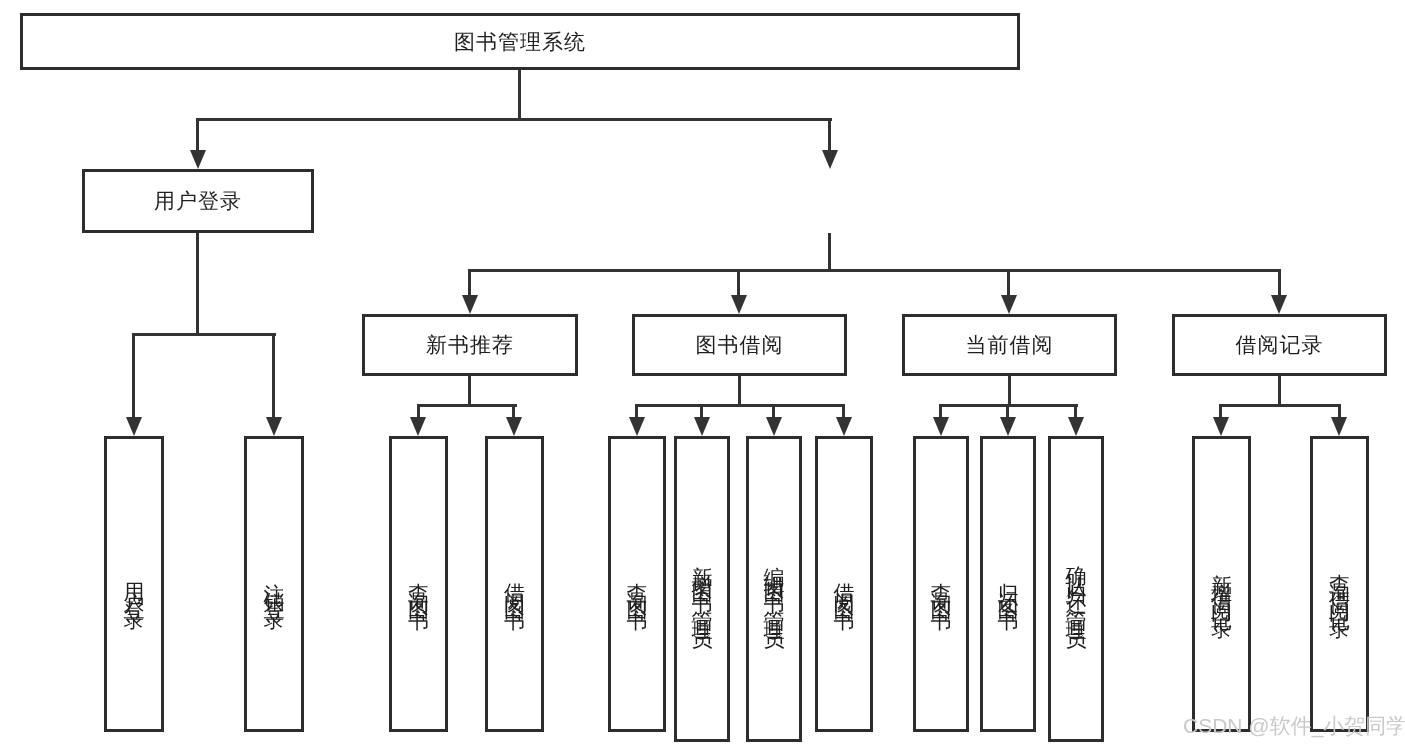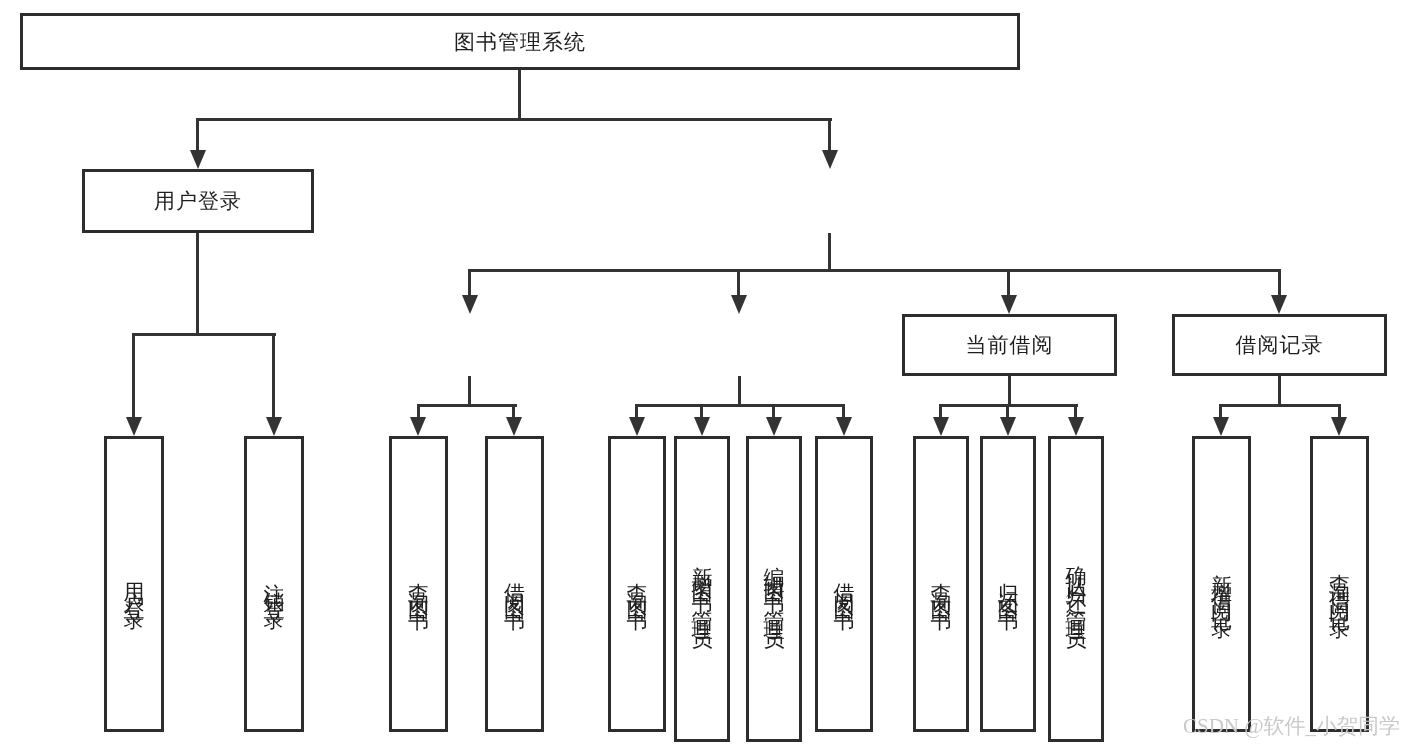--- a/index.html
+++ b/index.html
@@ -7,21 +7,21 @@
     --border:#2d2d2d;
     --fill:#ffffff;
     --text:#1f1f1f;
     --watermark:#c9c9c9;
     --bg:#ffffff;
   }
   html,body{margin:0;padding:0;background:var(--bg);}
   .canvas{
     position:relative;width:1405px;height:747px;overflow:hidden;
     background:var(--bg);
-    font-family:Liberation Serif, serif;
+    font-family:Liberation Sans, sans-serif;
     color:var(--text);
     border-radius:31px;
   }
   .box{
     position:absolute;box-sizing:border-box;
     border:3px solid var(--border);background:var(--fill);
     display:flex;align-items:center;justify-content:center;
     text-align:center;
   }
   .hlabel{font-size:21px;letter-spacing:1px;white-space:nowrap;}
@@ -105,20 +105,26 @@
   <div class="arrow" style="left:1331px;top:417px;"></div>
 
   <div class="box" style="left:20px;top:13px;width:1000px;height:57px;">
     <span class="hlabel">图书管理系统</span>
   </div>
 
   <div class="box" style="left:82px;top:169px;width:232px;height:64px;">
     <span class="hlabel">用户登录</span>
   </div>
 
+  <div class="box" style="left:362px;top:314px;width:216px;height:62px;">
+    <span class="hlabel">新书推荐</span>
+  </div>
+  <div class="box" style="left:632px;top:314px;width:215px;height:62px;">
+    <span class="hlabel">图书借阅</span>
+  </div>
   <div class="box" style="left:1172px;top:314px;width:215px;height:62px;">
     <span class="hlabel">借阅记录</span>
   </div>
   <div class="box" style="left:902px;top:314px;width:215px;height:62px;">
     <span class="hlabel">当前借阅</span>
   </div>
 
   <div class="box" style="left:104px;top:436px;width:60px;height:296px;">
     <span class="vtext">用户登录</span>
   </div>

